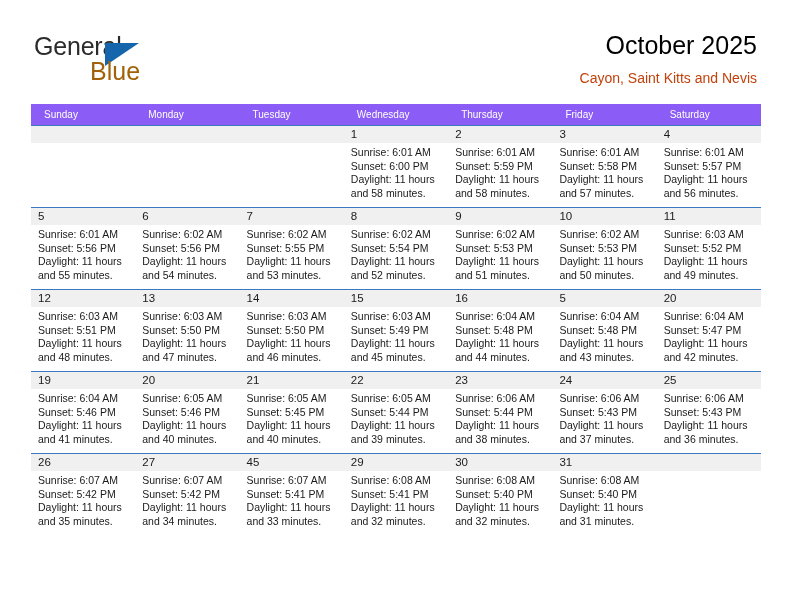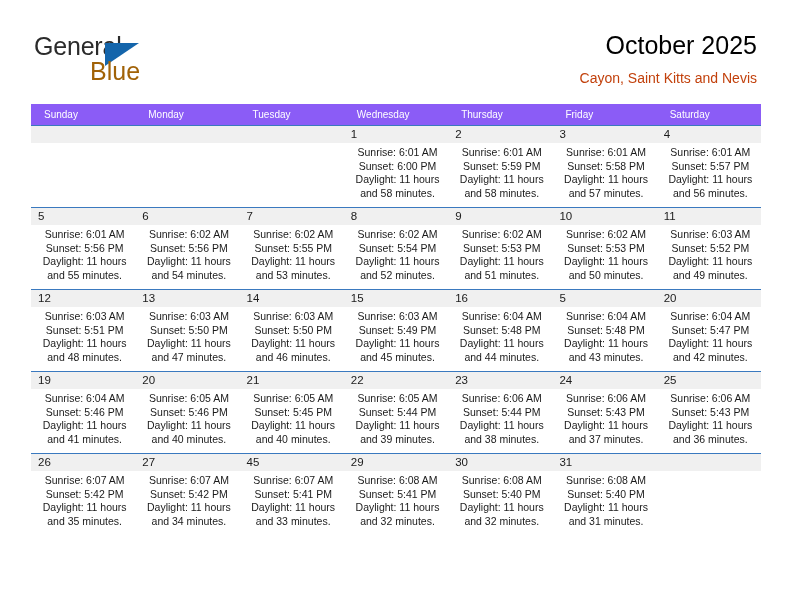--- a/index.html
+++ b/index.html
@@ -122,21 +122,20 @@
     box-sizing: border-box;
     font-size: 11.5px;
     line-height: 15px;
     color: #1a1a1a;
   }
   .cell-body {
     padding: 3px 4px 0 7px;
     font-size: 10.5px;
     line-height: 13.6px;
     color: #1a1a1a;
-    text-align: center;
   }
   .cell-body div {
     white-space: nowrap;
   }
   .cell-empty .cell-body {
     visibility: hidden;
   }
 </style>
 </head>
 <body>

